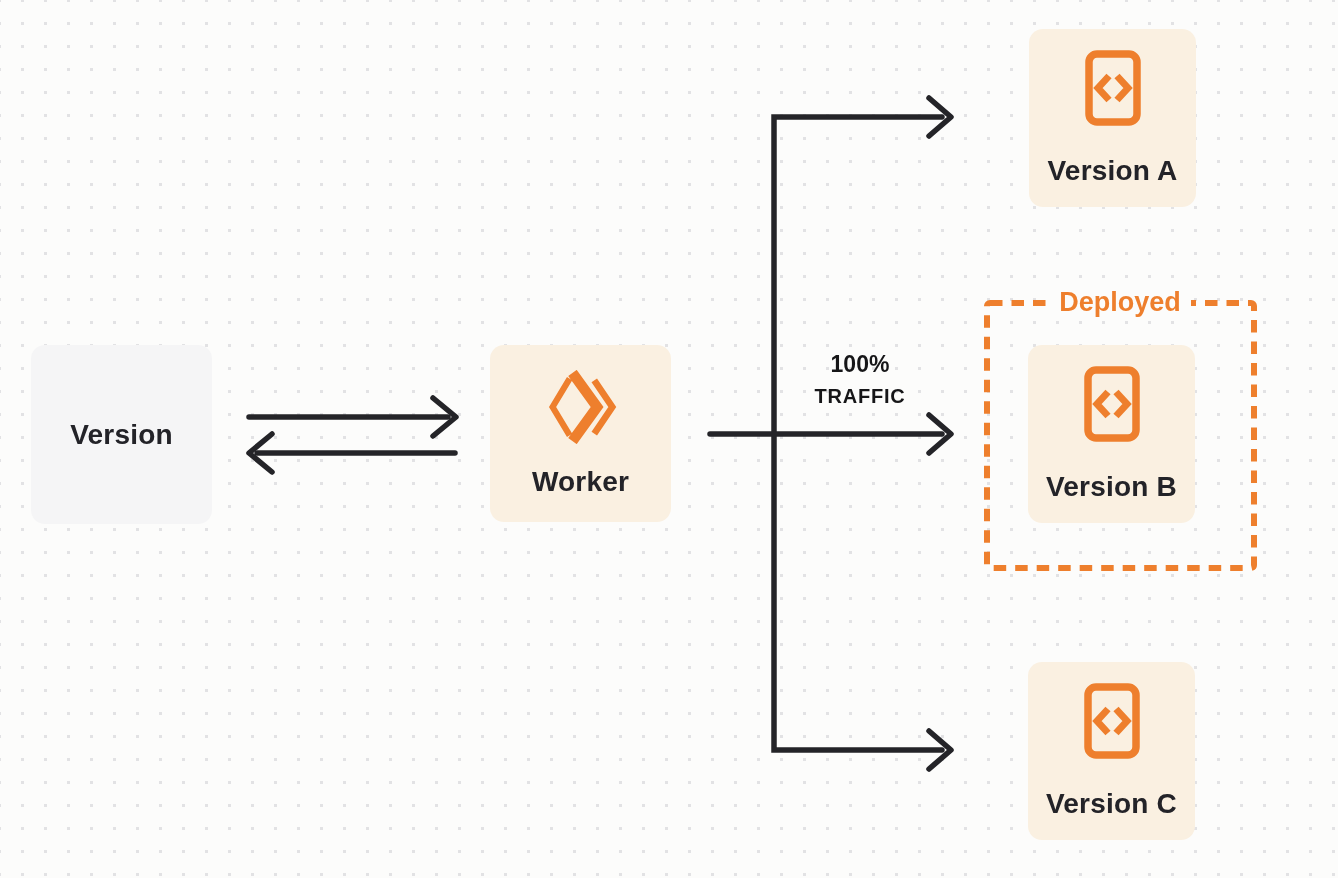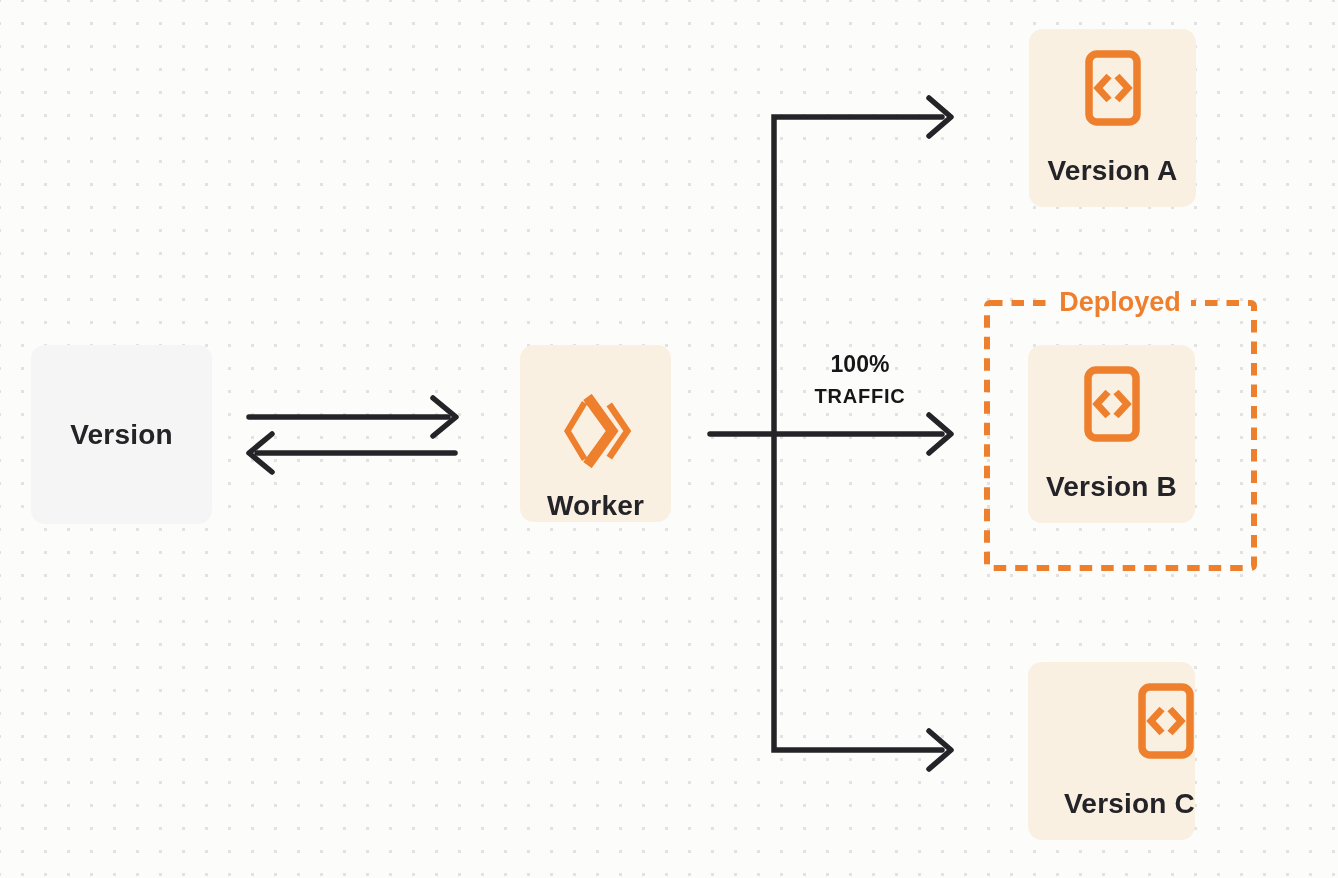--- a/index.html
+++ b/index.html
@@ -39,33 +39,32 @@
     color: #232328;
     letter-spacing: 0.2px;
     white-space: nowrap;
   }
   .client-node {
     left: 31px; top: 345px;
     width: 181px; height: 179px;
     background: #F5F5F6;
   }
   .worker-node {
-    left: 520px; top: 345px;
-    width: 151px; height: 177px;
+    left: 490px; top: 345px;
+    width: 181px; height: 177px;
     background: #FAF0E1;
-    justify-content: flex-end;
   }
   .version-node {
     width: 167px; height: 178px;
     background: #FAF0E1;
     gap: 24px;
   }
   .version-a-node { left: 1029px; top: 29px; }
   .version-b-node { left: 1028px; top: 345px; align-items: center; }
-  .version-c-node { left: 1028px; top: 662px; align-items: flex-end; }
+  .version-c-node { left: 1028px; top: 662px; }
 
   .traffic-label {
     position: absolute;
     left: 790px; top: 348px;
     width: 140px;
     z-index: 2;
     text-align: center;
     color: #161618;
     font-weight: 700;
   }

